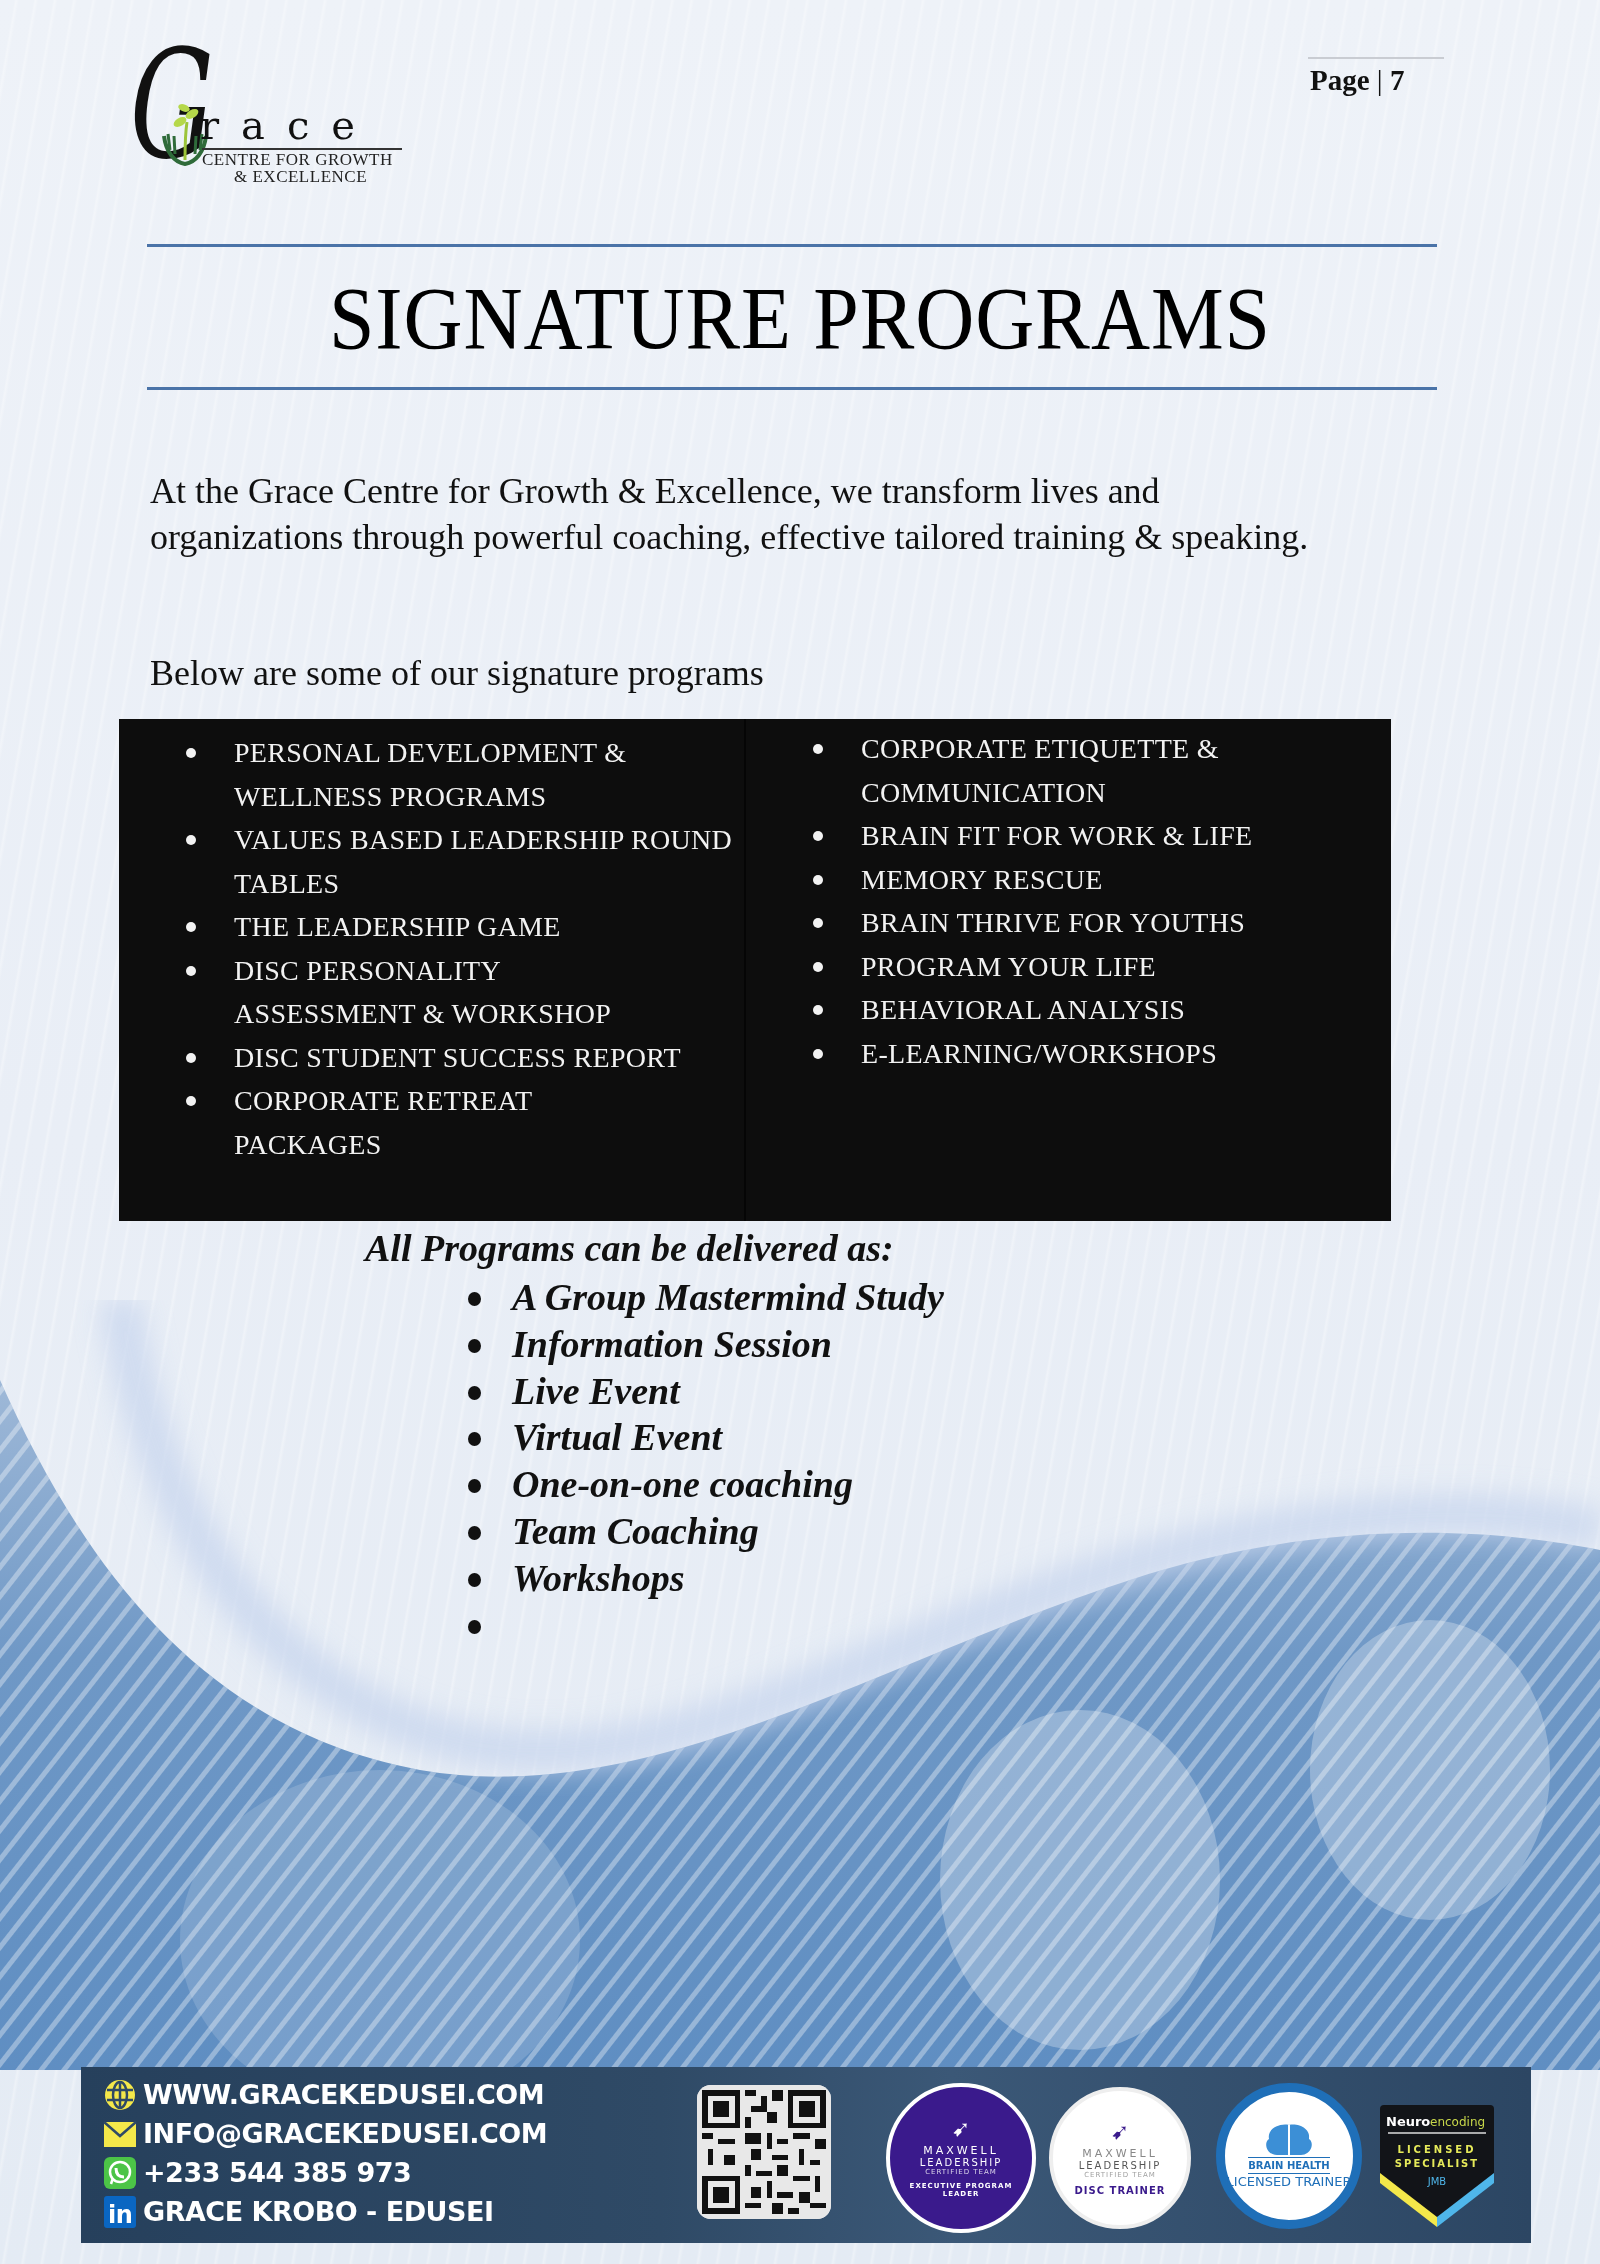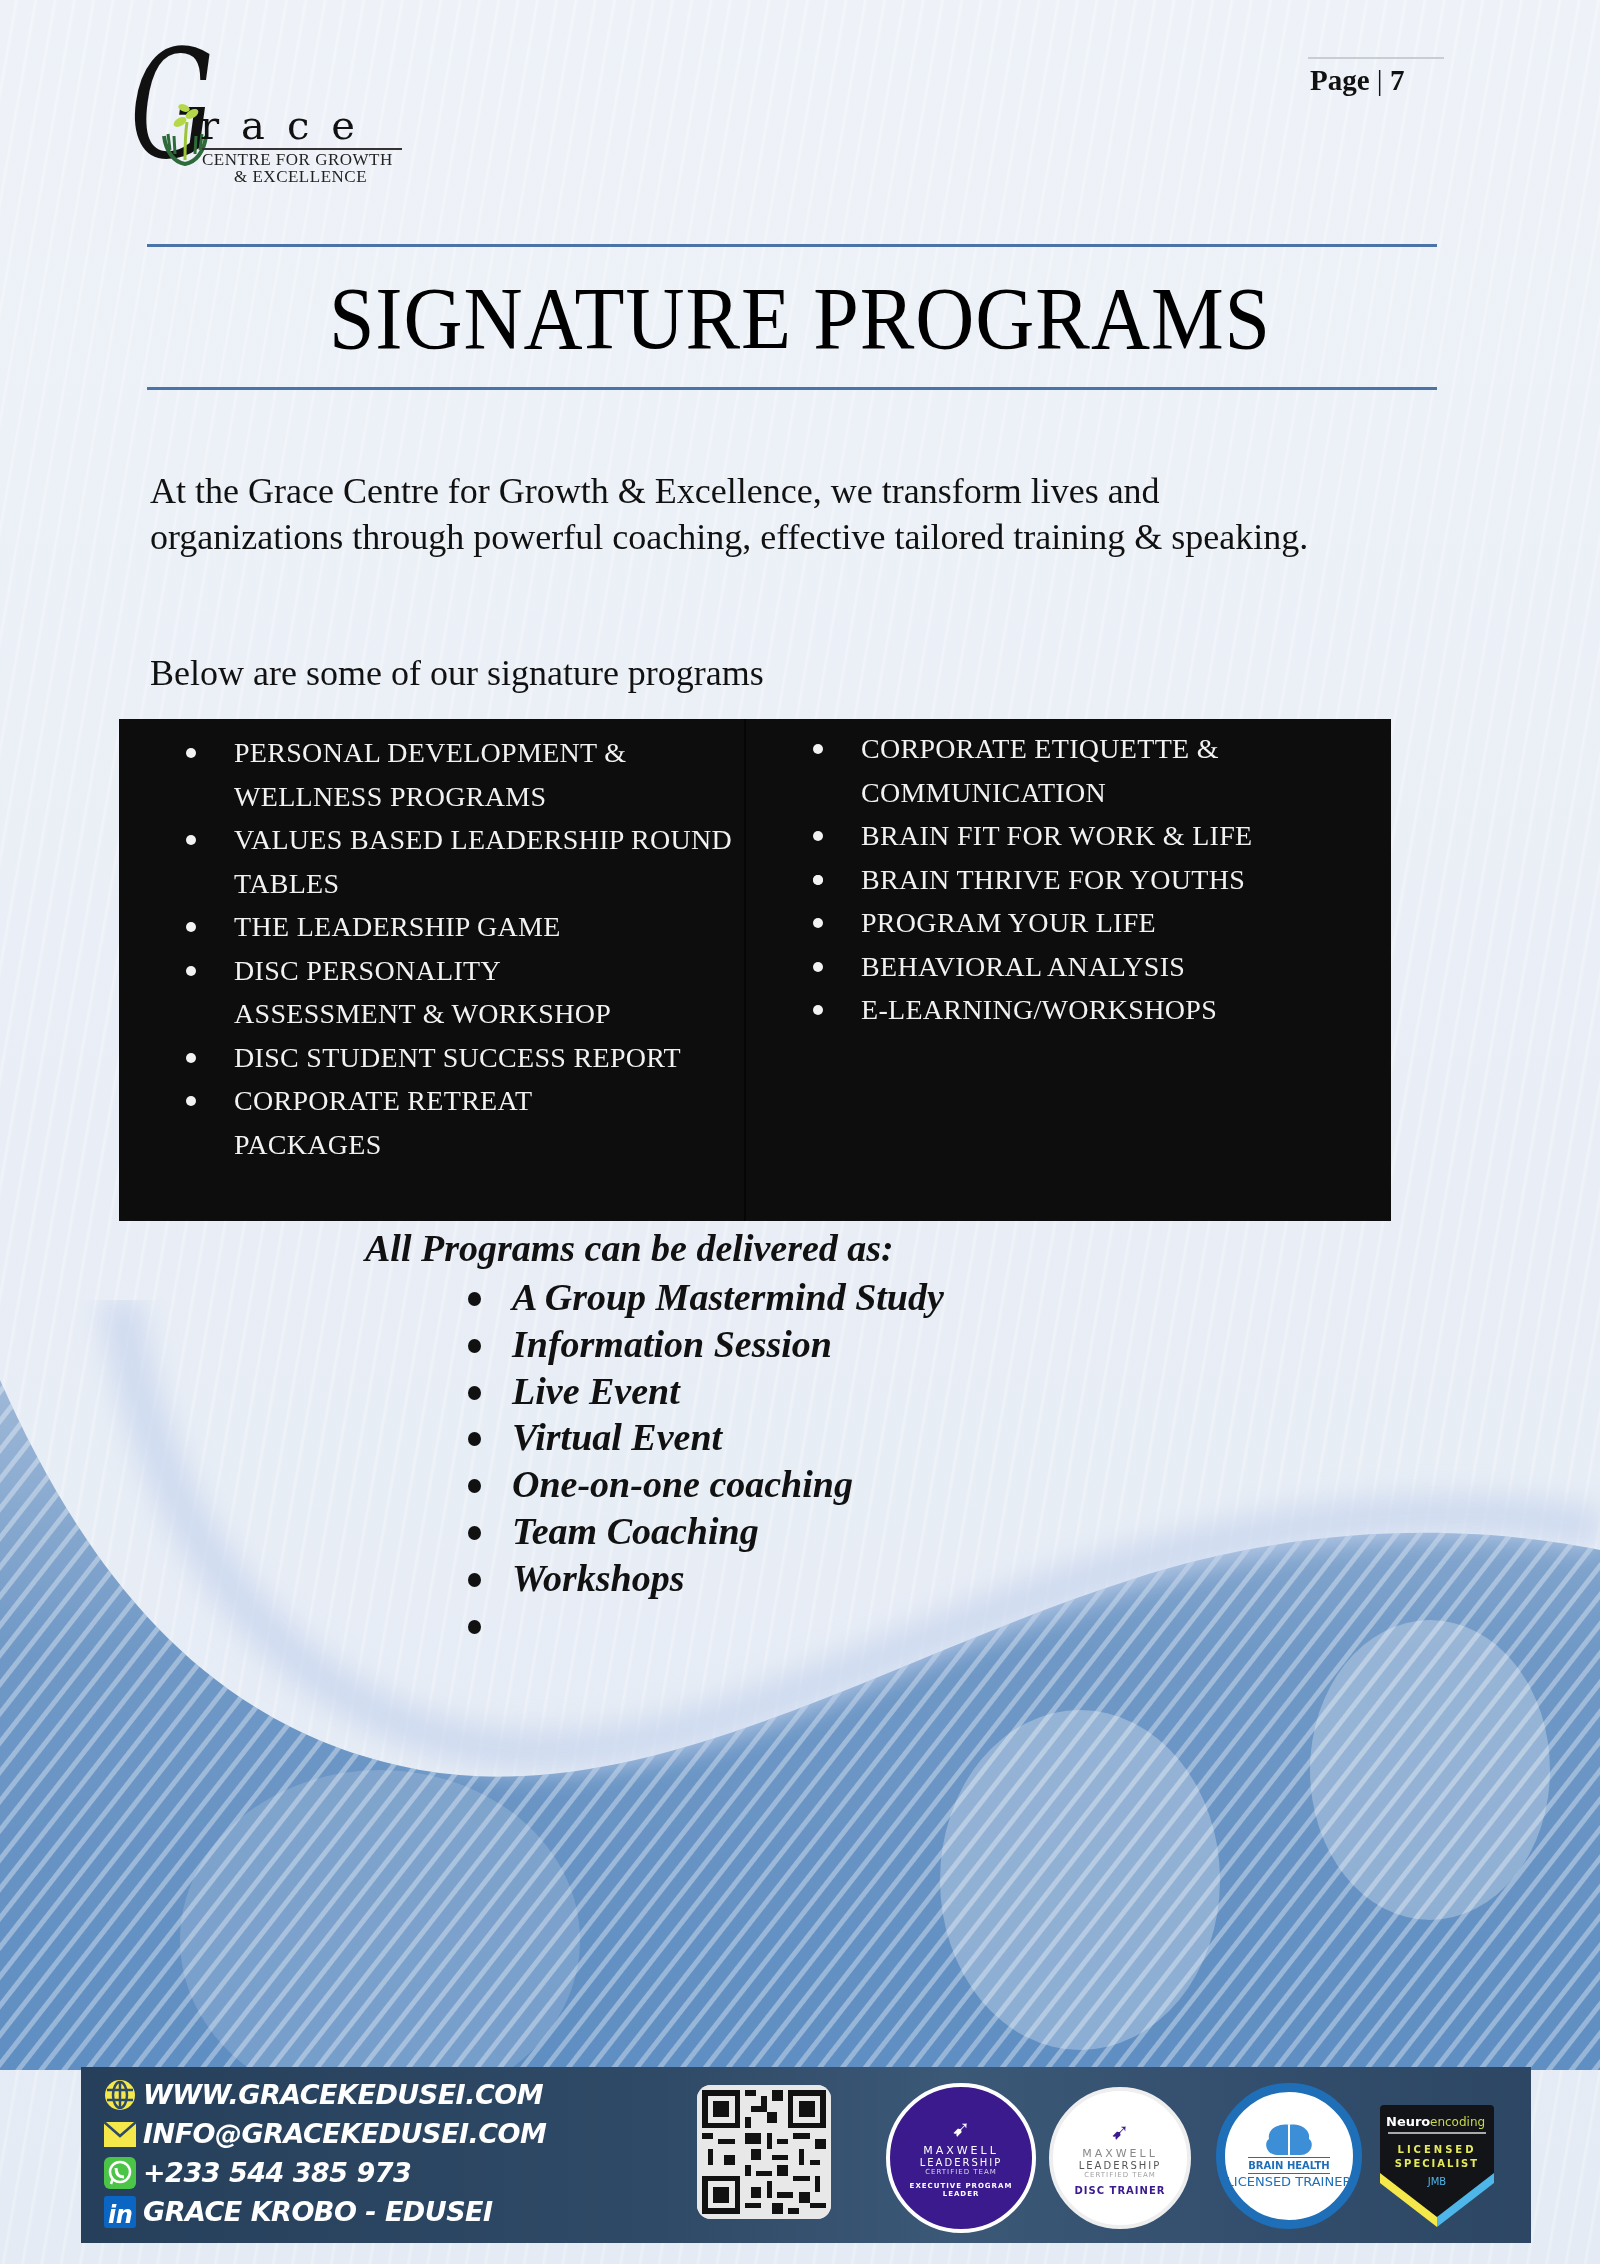--- a/index.html
+++ b/index.html
@@ -82,21 +82,21 @@
       line-height: 46.8px; padding-left: 47px;
     }
     .delivery-list li .dot {
       position: absolute; left: 3px; top: 18px; width: 13px; height: 14px; border-radius: 50%; background: #111;
     }
 
     .footer {
       position: absolute; left: 81px; top: 2067px; width: 1450px; height: 176px;
       background: linear-gradient(90deg, #26405c 0%, #2f4a66 40%, #3b5877 60%, #2c4663 100%);
     }
-    .contact { position: absolute; left: 22px; top: 8px; font-style: italic; }
+    .contact { position: absolute; left: 22px; top: 8px; }
     .contact-row {
       display: flex; align-items: center; height: 39px;
       font-family: "DejaVu Sans", sans-serif; font-weight: bold; font-size: 27px; color: #fff; letter-spacing: -0.5px;
     }
     .contact-row .ic { width: 34px; height: 34px; margin-right: 6px; display: flex; align-items: center; justify-content: center; }
     .qr { position: absolute; left: 616px; top: 18px; width: 134px; height: 134px; border-radius: 14px; background: #e8e8e8; padding: 0; overflow: hidden; }
     .badge { position: absolute; top: 16px; width: 142px; height: 142px; border-radius: 50%; display: flex; flex-direction: column; align-items: center; justify-content: center; text-align: center; font-family: "DejaVu Sans", sans-serif; }
     .badge.maxwell-exec { left: 805px; background: #3a1a8c; border: 4px solid #fff; color: #fff; }
     .badge.maxwell-disc { left: 968px; background: #fff; border: 4px solid #eee; color: #3a1a8c; width: 134px; height: 134px; top: 20px; }
     .badge.brain { left: 1135px; background: #fff; border: 9px solid #1f6fb8; color: #1f6fb8; width: 128px; height: 128px; top: 16px; }
@@ -203,20 +203,21 @@
       <li>
           <span class="bullet"></span>
           <span class="txt" style="width:440px">CORPORATE ETIQUETTE &amp; COMMUNICATION</span>
         </li>
       <li>
           <span class="bullet"></span>
           <span class="txt" style="width:520px">BRAIN FIT FOR WORK &amp; LIFE</span>
         </li>
       <li>
           <span class="bullet"></span>
+          <span class="txt">MEMORY RESCUE</span>
         </li>
       <li>
           <span class="bullet"></span>
           <span class="txt" style="width:520px">BRAIN THRIVE FOR YOUTHS</span>
         </li>
       <li>
           <span class="bullet"></span>
           <span class="txt">PROGRAM YOUR LIFE</span>
         </li>
       <li>

